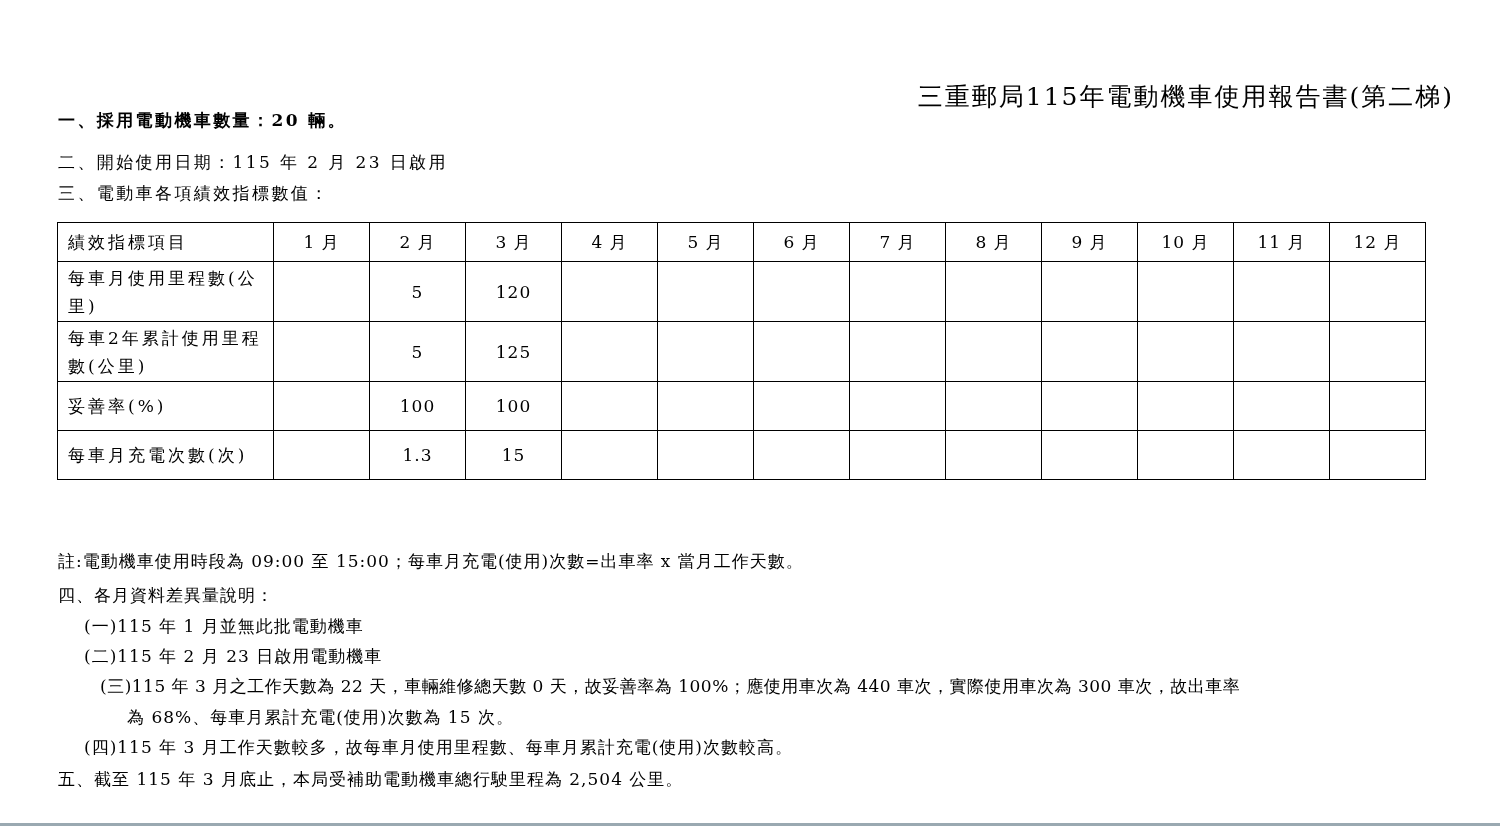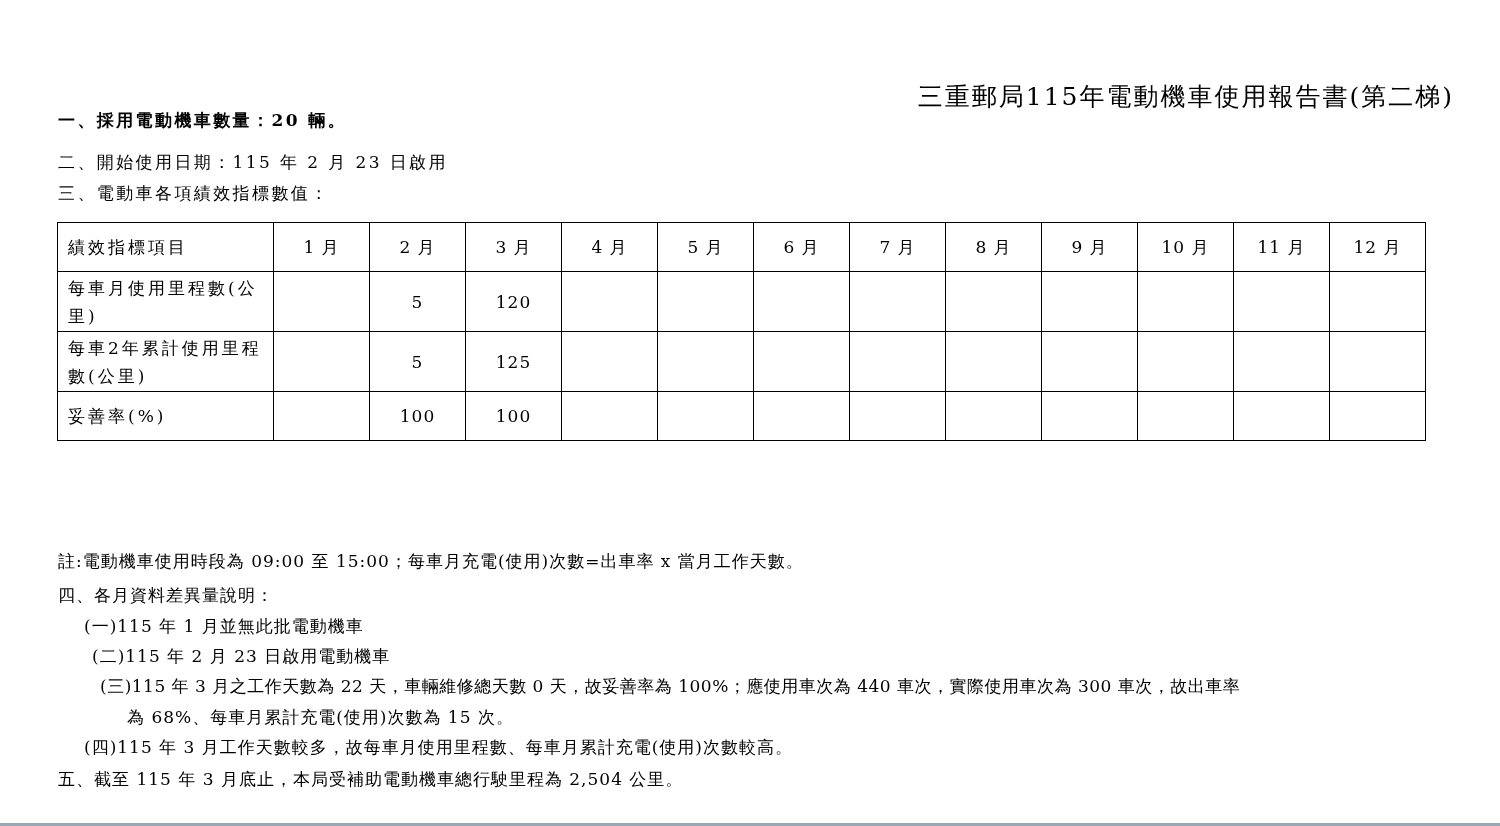--- a/index.html
+++ b/index.html
@@ -18,21 +18,21 @@
     position: absolute; left: 57px; top: 222px; border-collapse: collapse;
     font-size: 17px;
   }
   table.kpi td {
     border: 1.5px solid #000; padding: 0; text-align: center; vertical-align: middle;
     letter-spacing: 1px;
   }
   table.kpi td.label { text-align: left; padding-left: 10px; letter-spacing: 3px; line-height: 28px; }
   .c0 { width: 205px; }
   .cm { width: 95px; }
-  .r-head { height: 49px; }
+  .r-head { height: 39px; }
   .r-tall { height: 60px; }
   .r-norm { height: 49px; }
   .bottom-bar {
     position: absolute; left: 0; top: 823px; width: 1500px; height: 3px; background: #9aa9b1;
   }
 </style>
 </head>
 <body>
 
 <div class="title">三重郵局115年電動機車使用報告書(第二梯)</div>
@@ -96,25 +96,40 @@
     <td></td>
     <td></td>
     <td></td>
     <td></td>
     <td></td>
     <td></td>
     <td></td>
     <td></td>
     <td></td>
   </tr>
+  <tr class="r-norm">
+    <td class="label">每車月充電次數(次)</td>
+    <td></td>
+    <td>1.3</td>
+    <td>15</td>
+    <td></td>
+    <td></td>
+    <td></td>
+    <td></td>
+    <td></td>
+    <td></td>
+    <td></td>
+    <td></td>
+    <td></td>
+  </tr>
 </tbody>
   </table>
 
 <div class="line" style="top:550px; letter-spacing:1px;">註:電動機車使用時段為 09:00 至 15:00；每車月充電(使用)次數=出車率 x 當月工作天數。</div>
 <div class="line" style="top:584px; letter-spacing:1px;">四、各月資料差異量說明：</div>
 <div class="line" style="top:615px; left:84px; letter-spacing:1px;">(一)115 年 1 月並無此批電動機車</div>
-<div class="line" style="top:645px; left:84px; letter-spacing:1px;margin-left:8px;">(二)115 年 2 月 23 日啟用電動機車</div>
+<div class="line" style="top:645px; left:84px; letter-spacing:1px;">(二)115 年 2 月 23 日啟用電動機車</div>
 <div class="line" style="top:675px; left:100px; letter-spacing:0.5px;">(三)115 年 3 月之工作天數為 22 天，車輛維修總天數 0 天，故妥善率為 100%；應使用車次為 440 車次，實際使用車次為 300 車次，故出車率</div>
 <div class="line" style="top:706px; left:127px; letter-spacing:1px;">為 68%、每車月累計充電(使用)次數為 15 次。</div>
 <div class="line" style="top:736px; left:84px; letter-spacing:1px;">(四)115 年 3 月工作天數較多，故每車月使用里程數、每車月累計充電(使用)次數較高。</div>
 <div class="line" style="top:768px; letter-spacing:1px;">五、截至 115 年 3 月底止，本局受補助電動機車總行駛里程為 2,504 公里。</div>
 
 <div class="bottom-bar"></div>
 
 </body></html>

